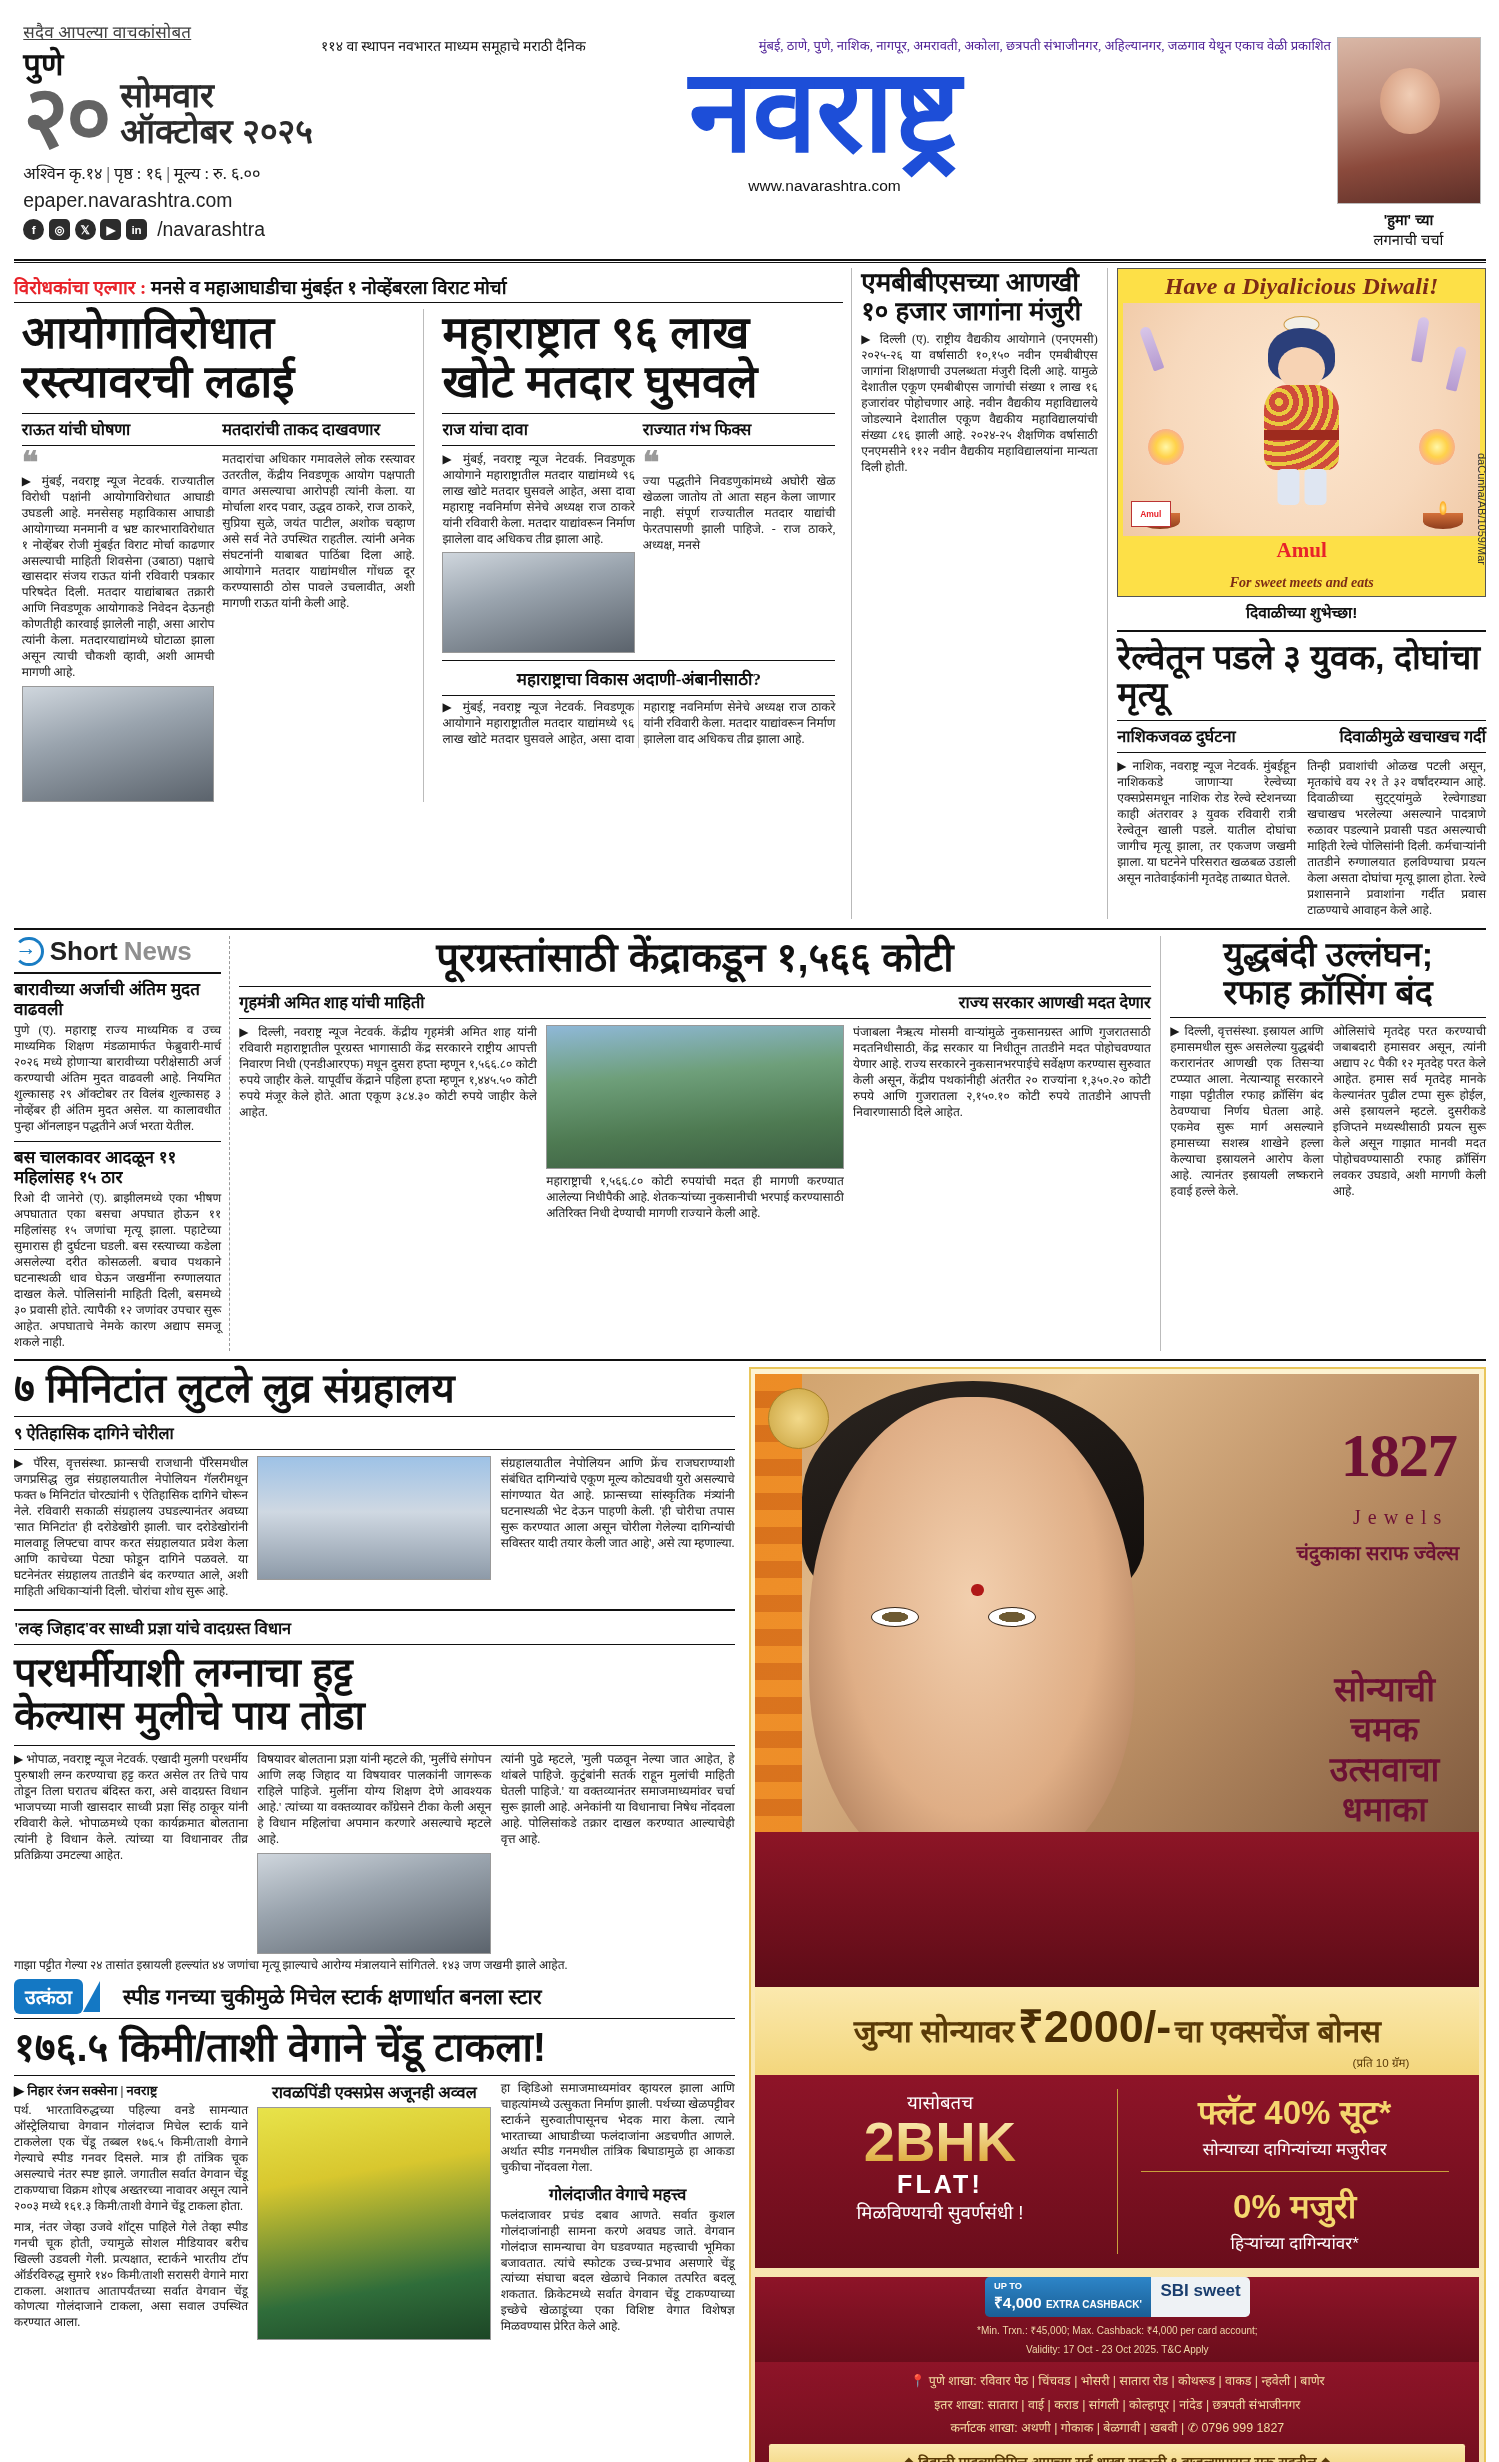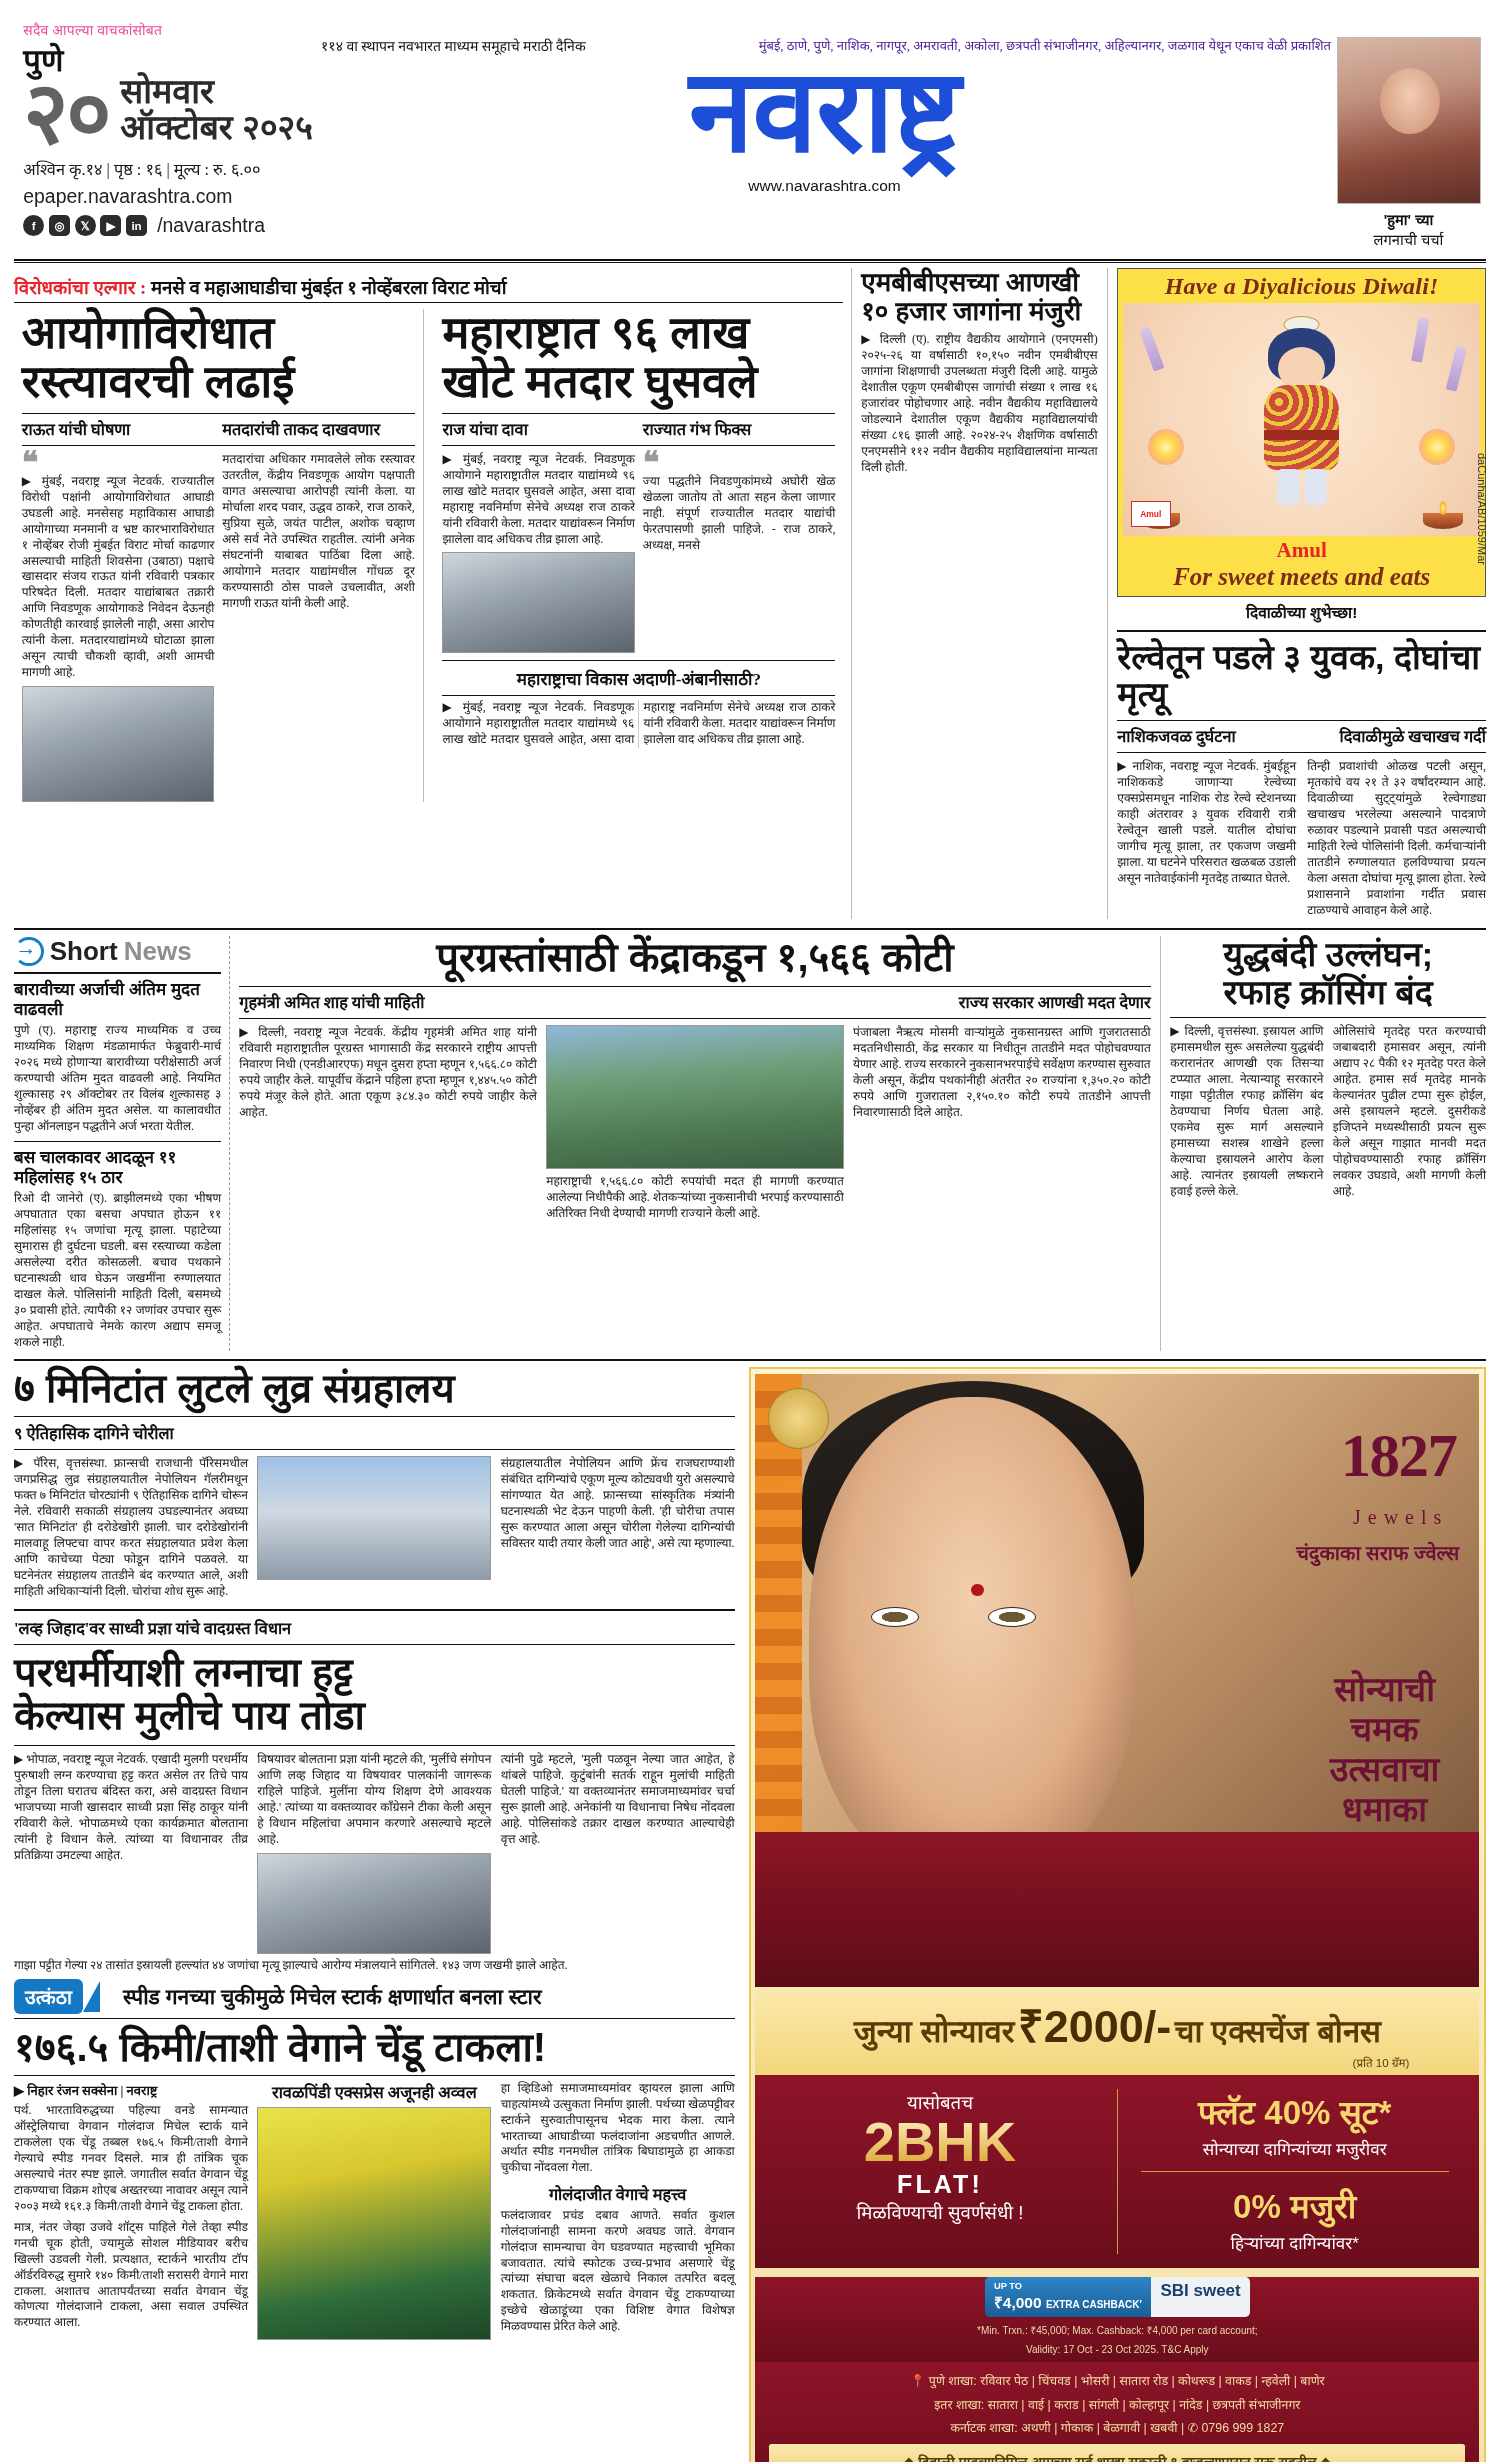--- a/index.html
+++ b/index.html
@@ -11,21 +11,21 @@
     background: #ffffff;
     position: relative;
     overflow: hidden;
     margin: 0 auto;
     padding: 0 14px;
   }
 
   
   .masthead { display: flex; align-items: flex-start; padding-top: 20px; height: 256px; position: relative; }
   .mh-left { width: 304px; flex: 0 0 304px; padding-left: 9.3px; }
-  .mh-tag { font-size: 14px; color: #ec4899; font-family: "Liberation Serif", serif; letter-spacing: 0.2px; }
+  .mh-tag { font-size: 17px; color: #404040; font-family: "Liberation Serif", serif; letter-spacing: 0.2px; text-decoration: underline; }
   .mh-city { font-size: 31px; font-weight: bold; color: #111; margin-top: 6.2px; line-height: 1; }
   .mh-dateline { display: flex; align-items: flex-end; gap: 11px; margin-top: -3.1px; }
   .mh-daynum { font-size: 87px; font-weight: bold; color: #636363; line-height: .92; letter-spacing: -2.3px; }
   .mh-daywrap { padding-bottom: 7.8px; }
   .mh-dayname { font-size: 34px; font-weight: bold; color: #2b2b2b; line-height: 1.05; }
   .mh-monthyear { font-size: 34px; font-weight: bold; color: #2b2b2b; line-height: 1.05; }
   .mh-meta { font-size: 16.3px; color: #1a1a1a; margin-top: 4.7px; font-family: "Liberation Serif", serif; }
   .mh-url { font-size: 19.4px; color: #222; margin-top: 5.4px; }
   .mh-social { display: flex; align-items: center; gap: 4.7px; margin-top: 6.2px; }
   .soc { width: 21px; height: 21px; border-radius: 50%; background: #2c2c2c; color:#fff;
@@ -98,21 +98,21 @@
   .ag-sash{ position:absolute; left:50%; transform: translateX(-50%); top: 116px; width: 75px; height: 9.3px; background:#9e2b1e; }
   .ag-leg { position:absolute; top: 155px; width: 22px; height: 36px; background:#dfe6f2; border-radius: 4.7px;}
   .ag-leg.l { left: 22px; } .ag-leg.r { right: 22px; }
   .spark { position:absolute; width: 36px; height: 36px; border-radius:50%;
            background: radial-gradient(circle, #fff7a8 0%, #ffd24a 40%, rgba(255,120,60,.4) 70%, rgba(255,255,255,0) 72%); }
   .rocket { position:absolute; width: 11px; height: 45px; background: linear-gradient(180deg,#d8c6e8,#b59ad0); border-radius: 5.4px 5.4px 1.6px 1.6px; }
   .diya { position:absolute; bottom: 7.8px; width: 40px; height: 15.5px; background: linear-gradient(180deg,#d4713a,#8e3d1c); border-radius: 0 0 50% 50%; }
   .diya:before{ content:""; position:absolute; left:50%; transform:translateX(-50%); top:-12.4px; width:7px; height:14px;
                 background: radial-gradient(ellipse,#fff3b0 0%,#ffb027 60%,rgba(255,160,0,0) 100%); border-radius:50% 50% 40% 40%; }
   .amul-brand { text-align:center; color:#E8232A; font-weight:bold; font-size: 21px; font-family:"Liberation Serif", serif; margin-top: 1.6px;}
-  .amul-slogan { text-align:center; color:#7d2b15; font-weight:bold; font-style:italic; font-size: 25px; font-family:"Liberation Serif", serif; }
+  .amul-slogan { text-align:center; color:#7d2b15; font-weight:bold; font-style:italic; font-size: 14px; font-family:"Liberation Serif", serif;margin-top:12px; }
   .amul-logo { position:absolute; left: 7.8px; bottom: 9.3px; width: 40px; height: 26px; background:#fff; border:0.8px solid #b33;
                color:#E8232A; font-size: 8.5px; font-weight:bold; display:flex; align-items:center; justify-content:center; }
   .amul-code { position:absolute; right: -3.1px; bottom: 31px; writing-mode: vertical-rl; font-size: 11px; color:#333; }
   .amul-sub { text-align:center; font-size: 15.5px; color:#111; margin-top: 3.9px; font-weight: bold;}
   .hl-l { font-size: 34px; font-weight: bold; line-height: 1.1; color: #111; }
   .hl-xxl { font-size: 40px; font-weight: bold; line-height: 1.08; color: #111; }
 
   .shortnews-logo { display:flex; align-items:center; gap: 6.2px; }
   .sn-icon { width: 29.5px; height: 29.5px; border-radius: 50%; border: 3.9px solid #1a7dc4; border-left-color: transparent;
              position: relative; }

